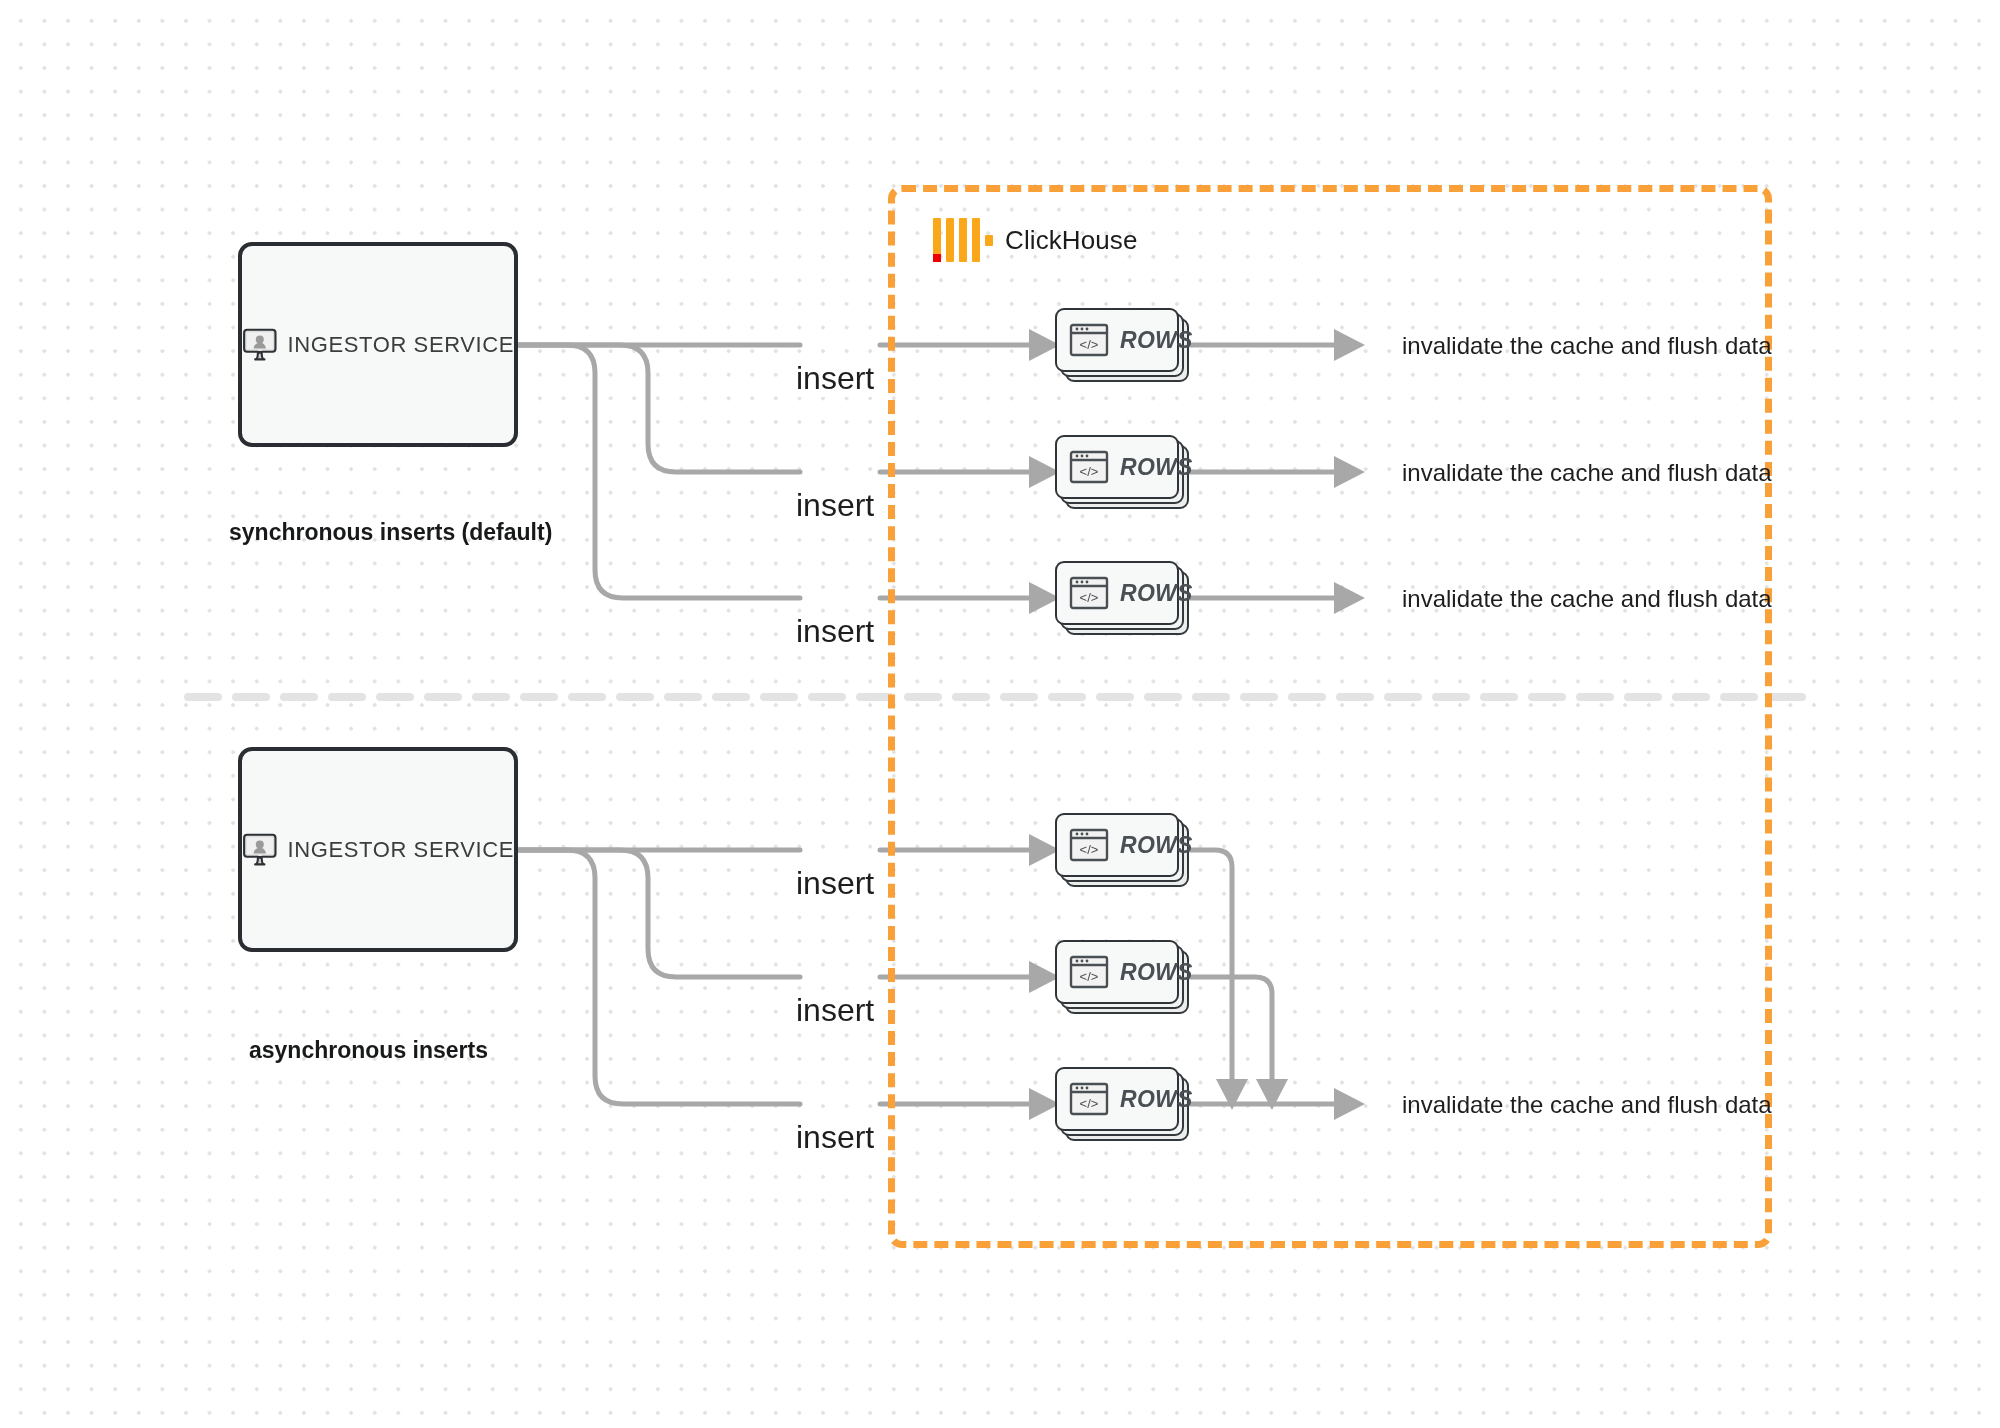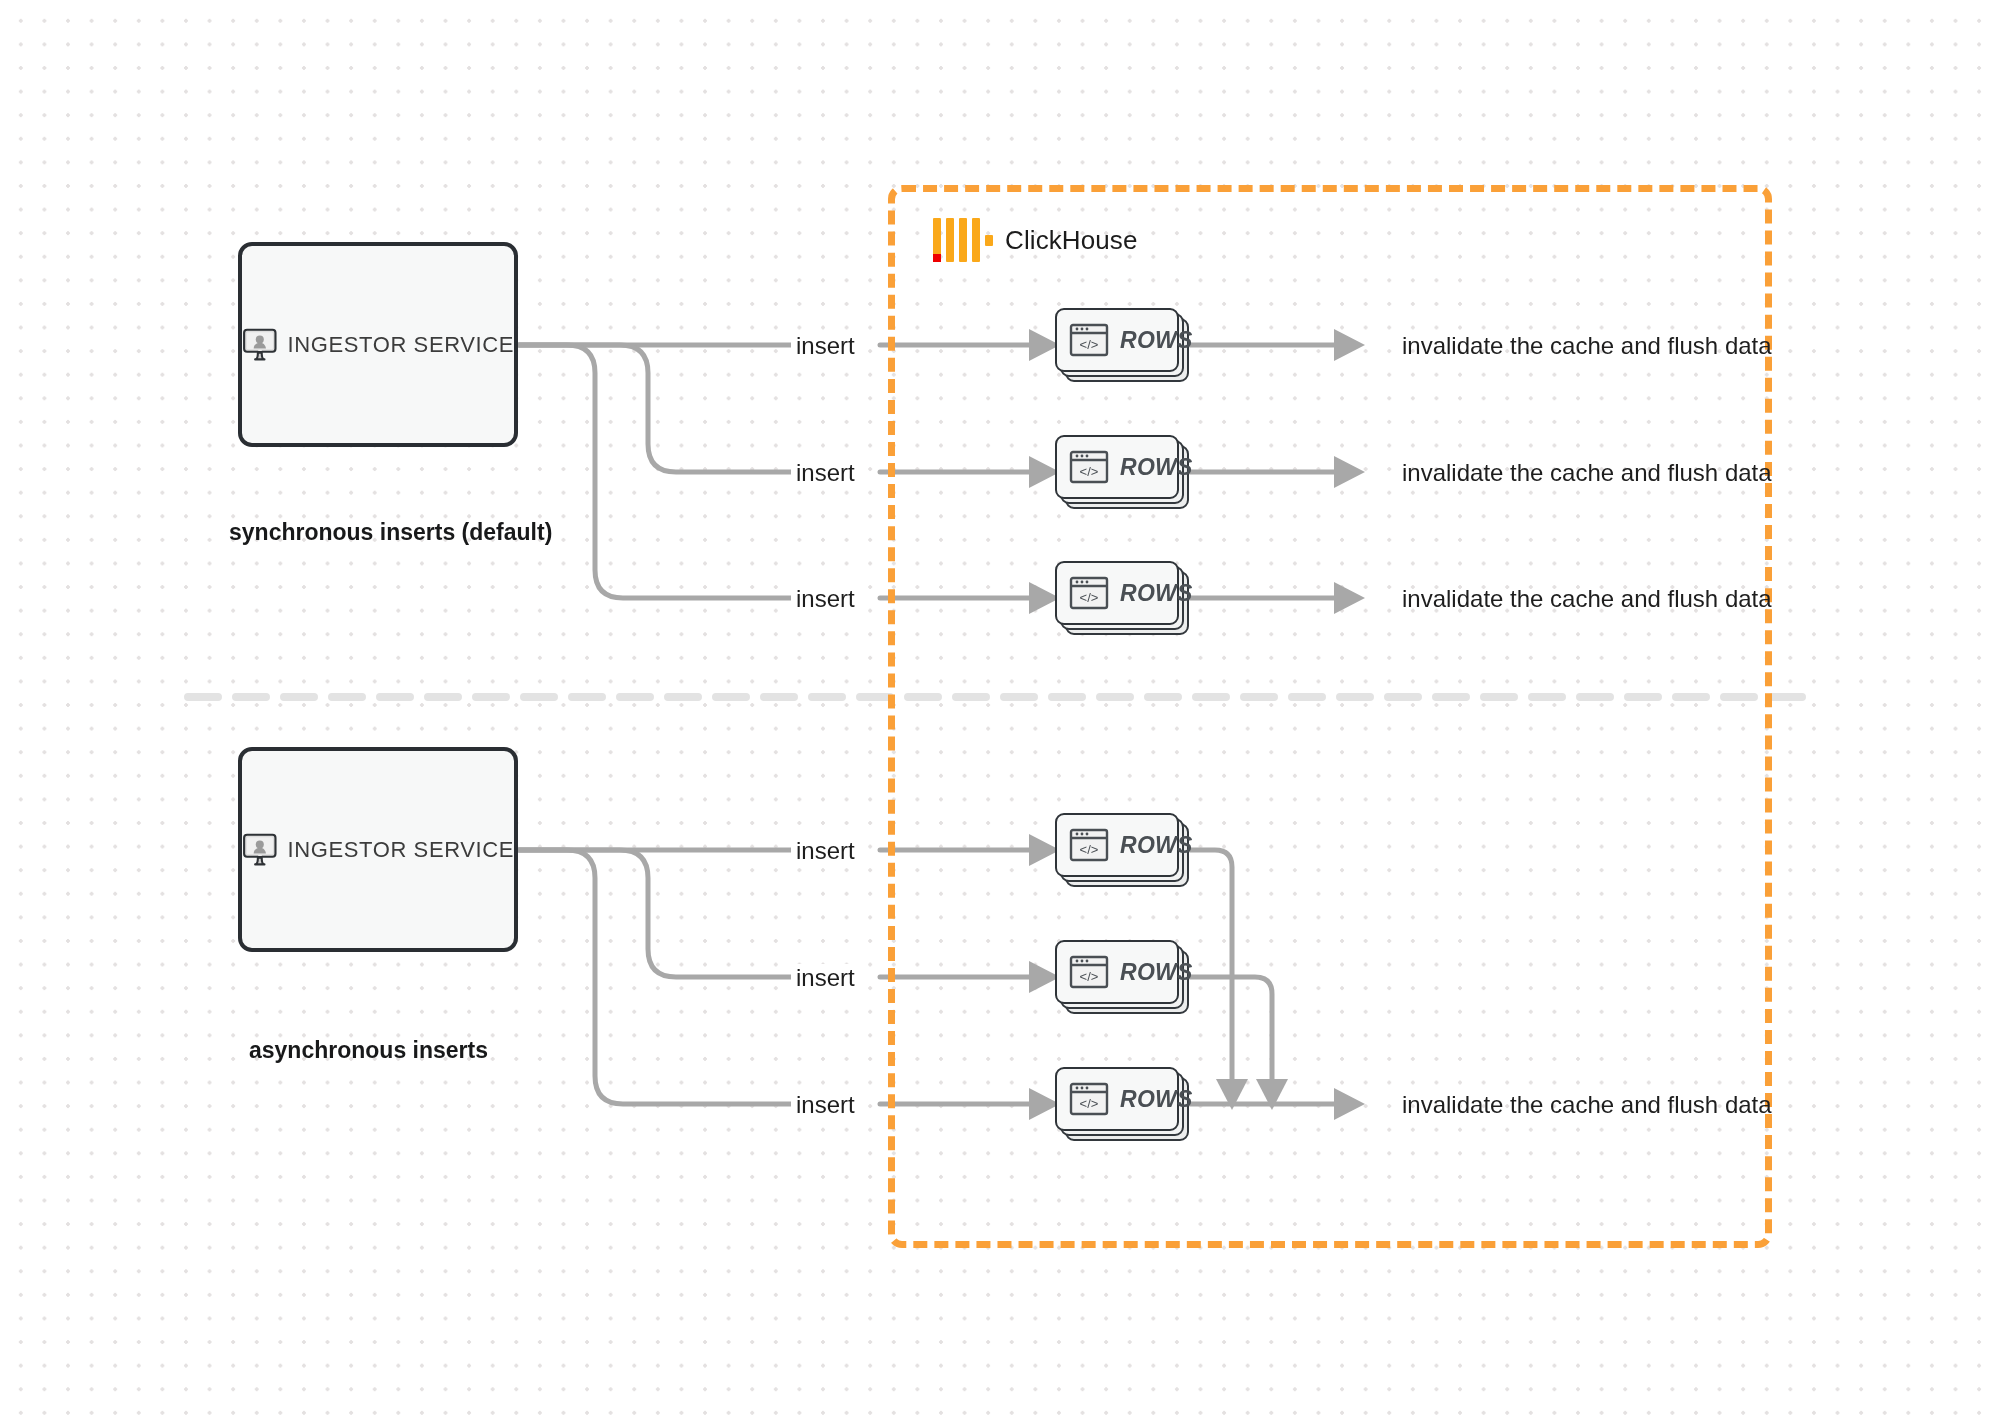--- a/index.html
+++ b/index.html
@@ -110,23 +110,24 @@
     letter-spacing: 0.3px;
   }
 
   
   .txt {
     position: absolute;
     white-space: nowrap;
     color: #1e1e1e;
   }
   .edge-label {
-    font-size: 24px;
+    font-size: 32px;
     background: #ffffff;
     padding: 0 5px;
+    margin-top: 28px;
   }
   .sink-label { font-size: 24px; margin-left: 44px; }
   .section-label {
     font-size: 23px;
     font-weight: bold;
     color: #18191a;
   }
 </style>
 </head>
 <body>

